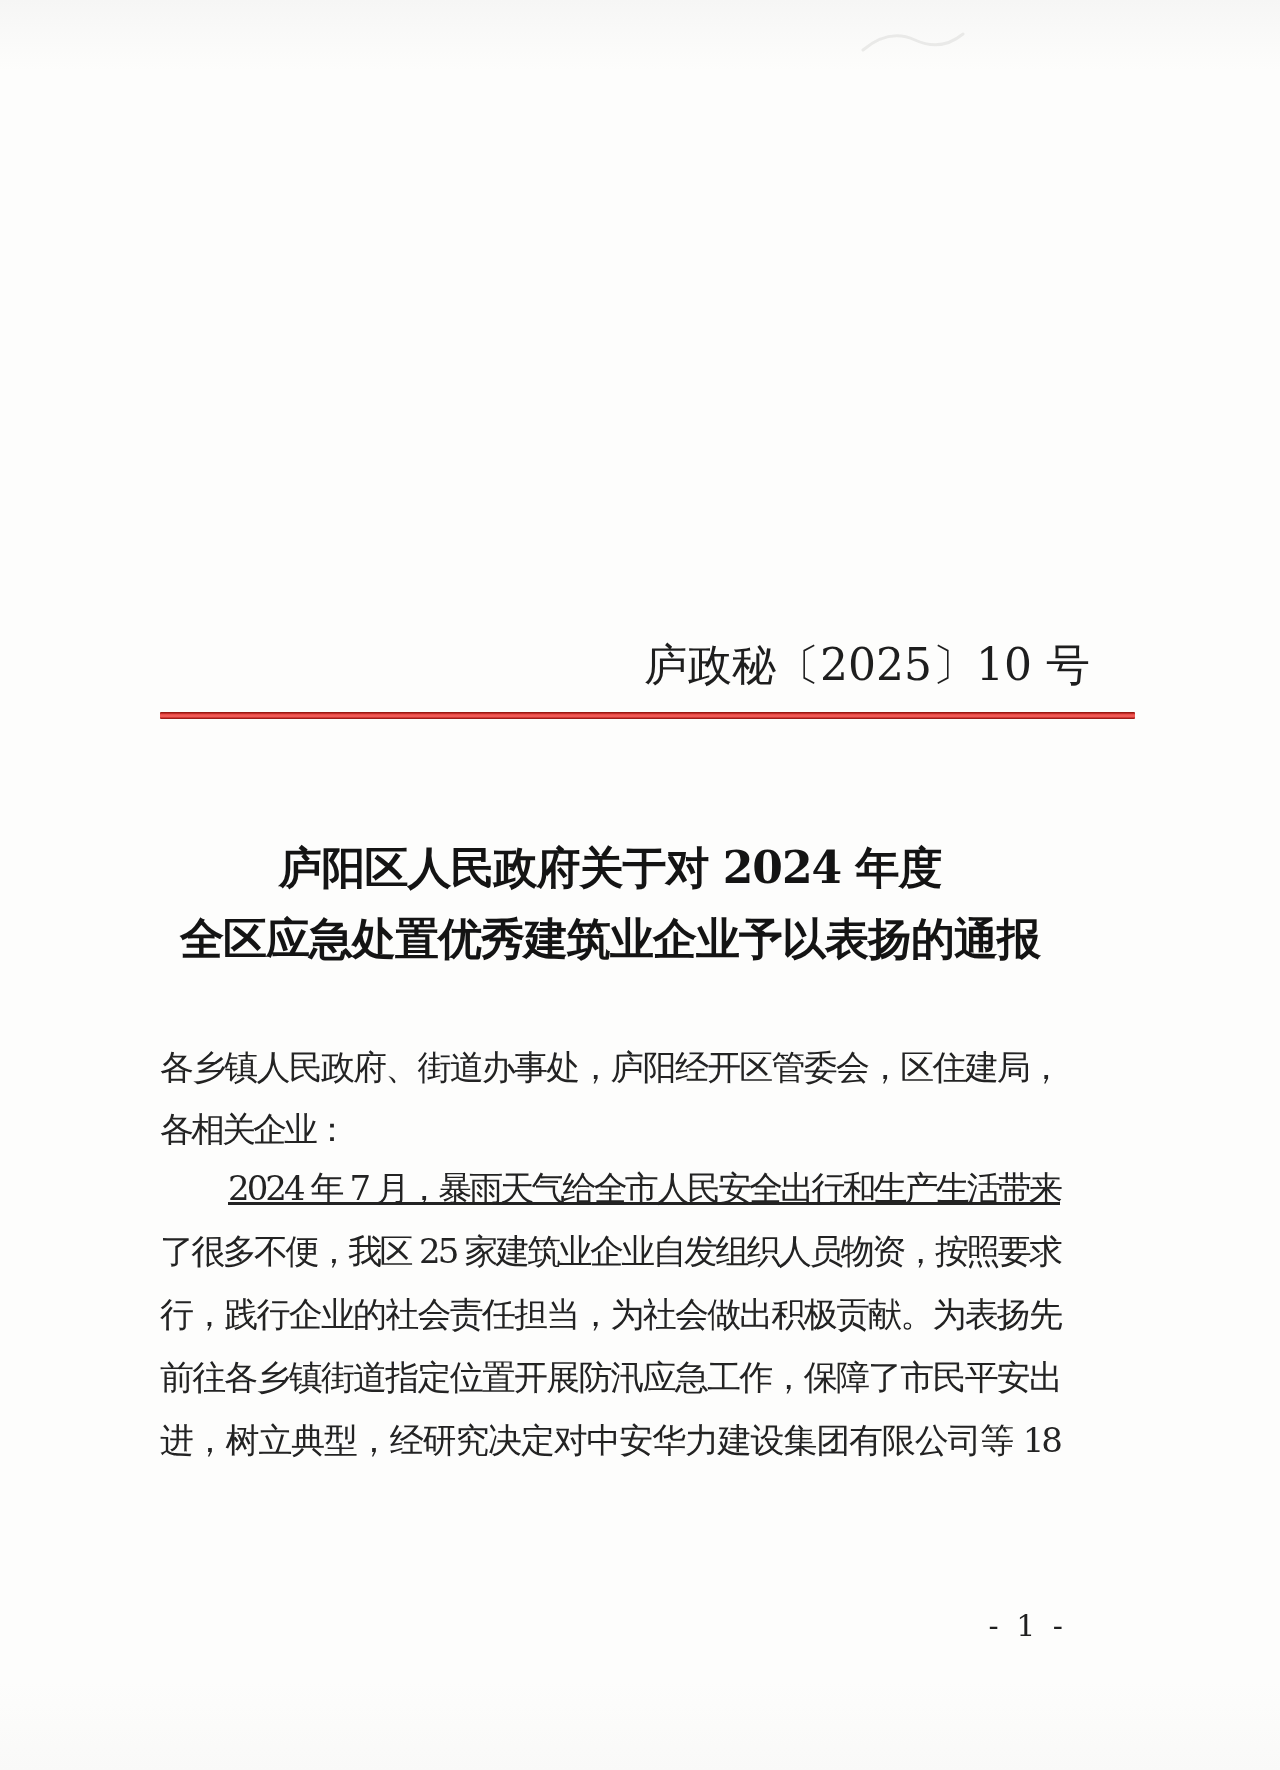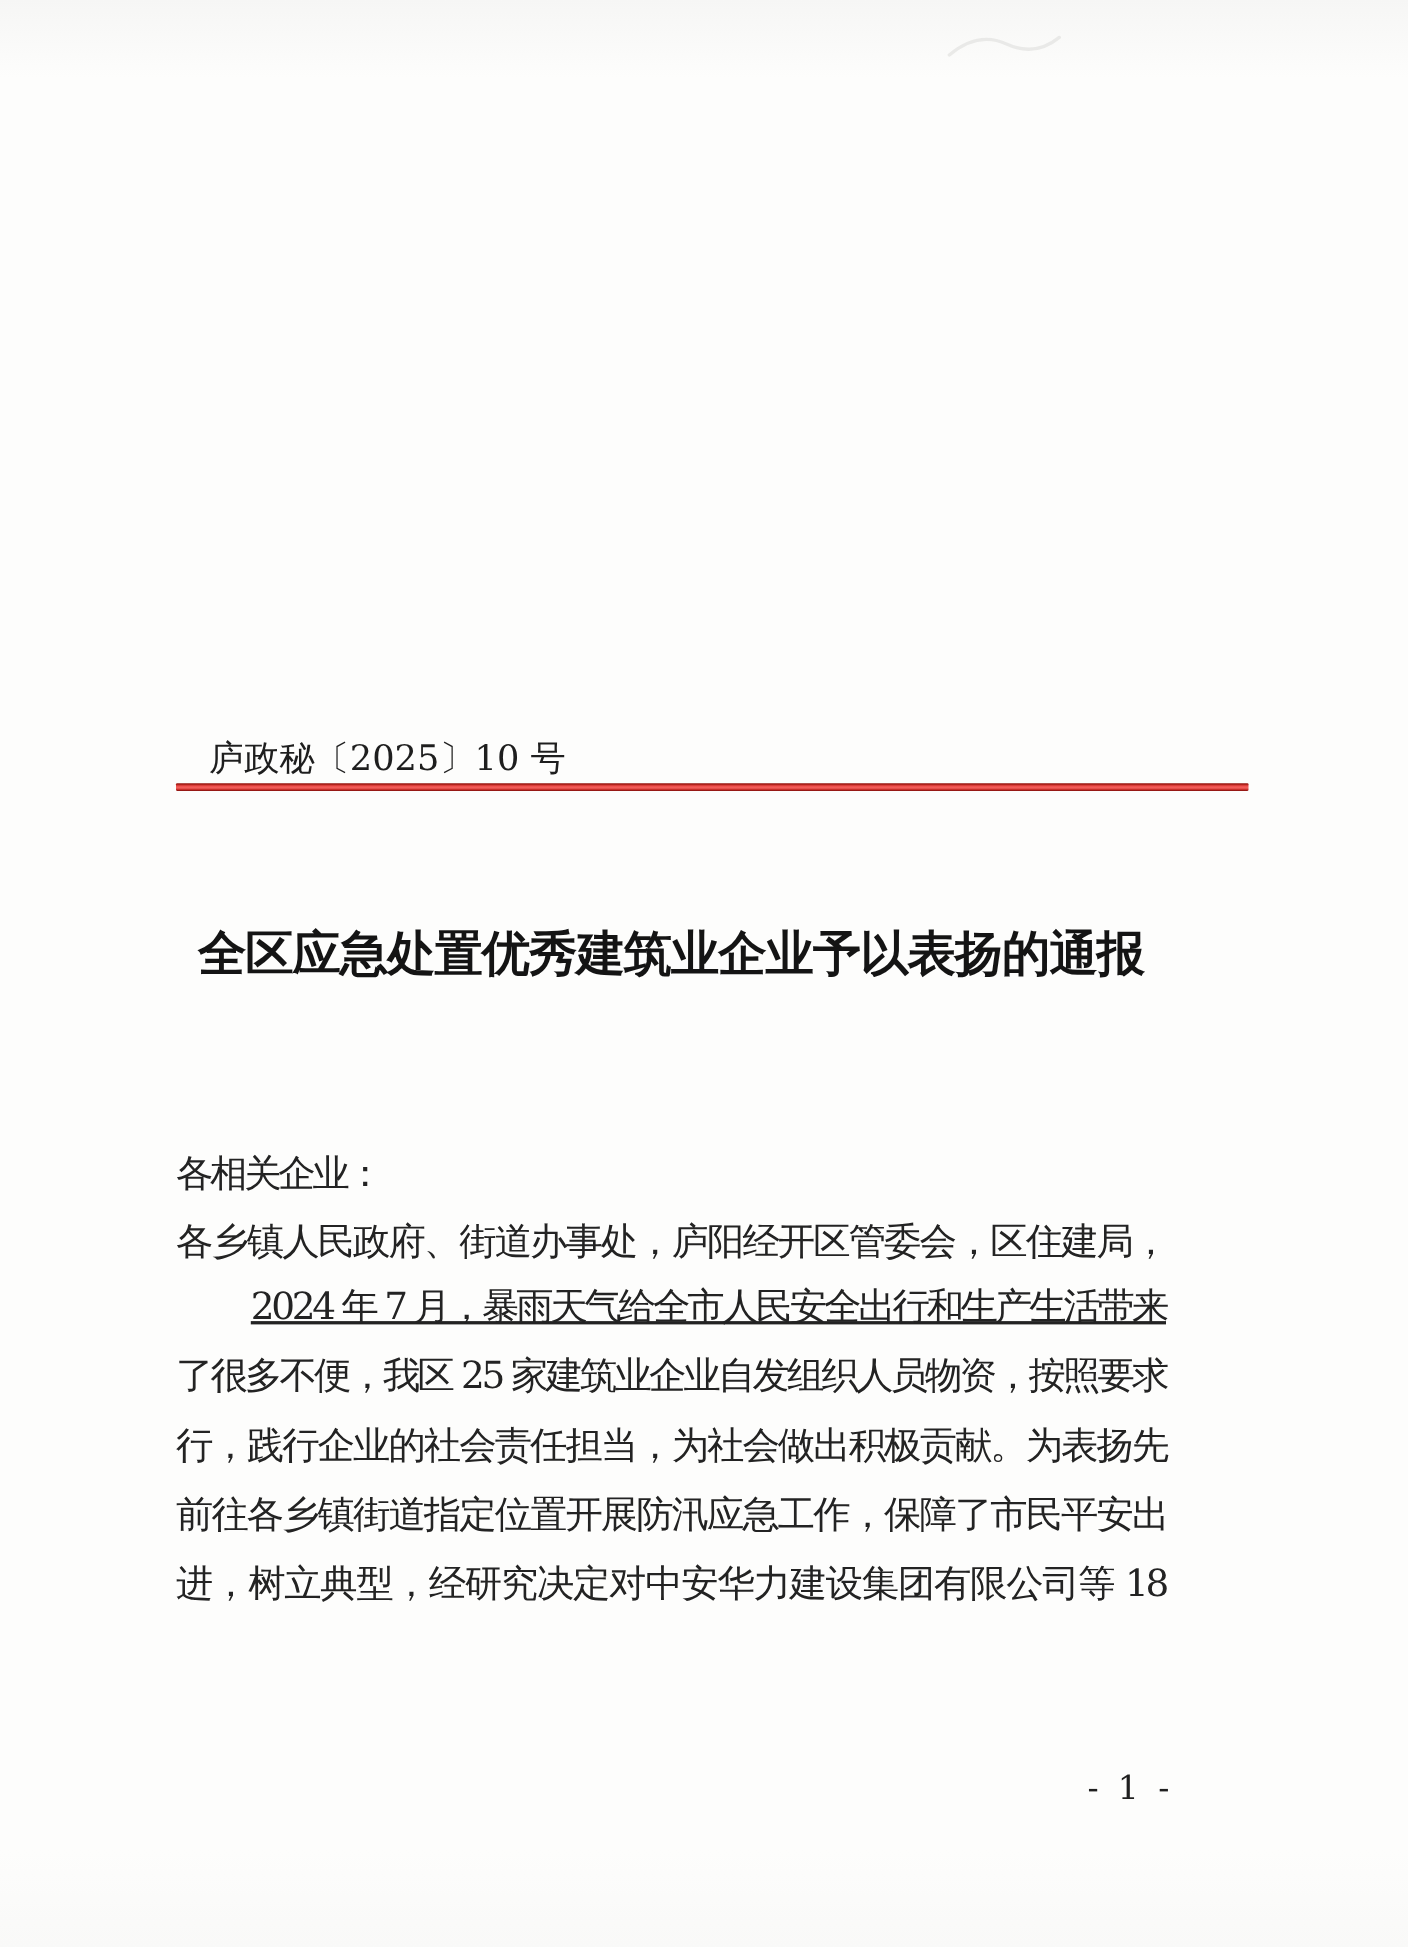--- a/index.html
+++ b/index.html
@@ -37,25 +37,25 @@
     color: #ef5350;
     -webkit-text-stroke: 3px #7a110d;
     text-shadow: 2px 3px 1px rgba(58, 5, 3, 0.45);
     transform: scaleX(0.40);
     transform-origin: 50% 50%;
     letter-spacing: 2px;
   }
   
   .doc-number {
     position: absolute;
-    top: 666px;
+    top: 642px;
     left: 160px;
     width: 900px;
-    text-align: left;
-    font-size: 32px;
+    text-align: right;
+    font-size: 44px;
     line-height: 46px;
     color: #1e1e1e;
     transform: translateX(30px);
   }
   
   .red-divider {
     position: absolute;
     top: 712px;
     left: 160px;
     width: 975px;
@@ -117,26 +117,27 @@
   <svg class="scan-artifact" width="130" height="50" viewBox="0 0 130 50">
     <path d="M8,32 q26,-22 52,-10 t 48,-6" fill="none" stroke="#e6e6e4" stroke-width="3" stroke-linecap="round"></path>
   </svg>
 
 
   <div class="doc-number">庐政秘〔2025〕10 号</div>
 
   <div class="red-divider"></div>
 
   <div class="doc-title">
+    <div class="title-line">庐阳区人民政府关于对 2024 年度</div>
     <div class="title-line">全区应急处置优秀建筑业企业予以表扬的通报</div>
   </div>
 
   <div class="body-block salutation">
+    <div class="line just">各乡镇人民政府、街道办事处，庐阳经开区管委会，区住建局，</div>
     <div class="line">各相关企业：</div>
-    <div class="line just">各乡镇人民政府、街道办事处，庐阳经开区管委会，区住建局，</div>
   </div>
 
   <div class="body-block paragraph">
     <div class="line just indent">2024 年 7 月，暴雨天气给全市人民安全出行和生产生活带来</div>
     <div class="line just">了很多不便，我区 25 家建筑业企业自发组织人员物资，按照要求</div>
     <div class="line just">行，践行企业的社会责任担当，为社会做出积极贡献。为表扬先</div>
     <div class="line just">前往各乡镇街道指定位置开展防汛应急工作，保障了市民平安出</div>
     <div class="line just">进，树立典型，经研究决定对中安华力建设集团有限公司等 18</div>
   </div>
 

